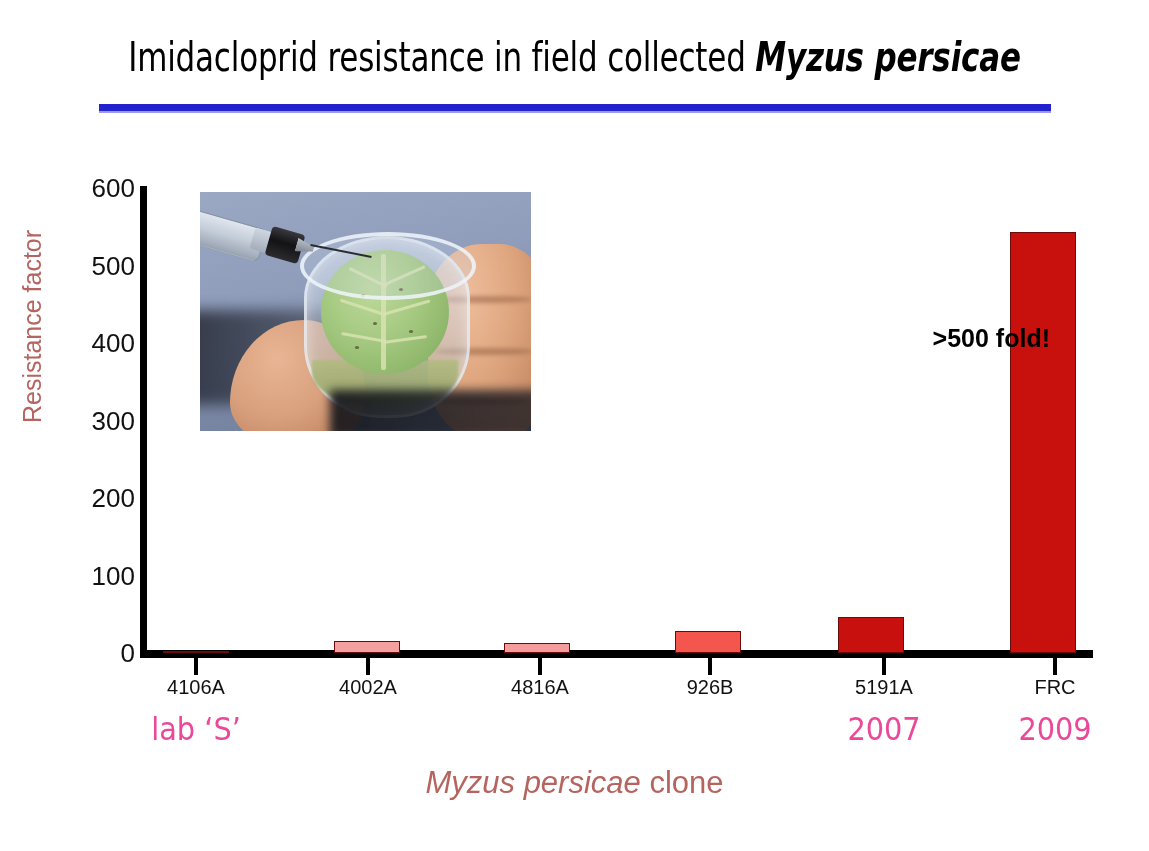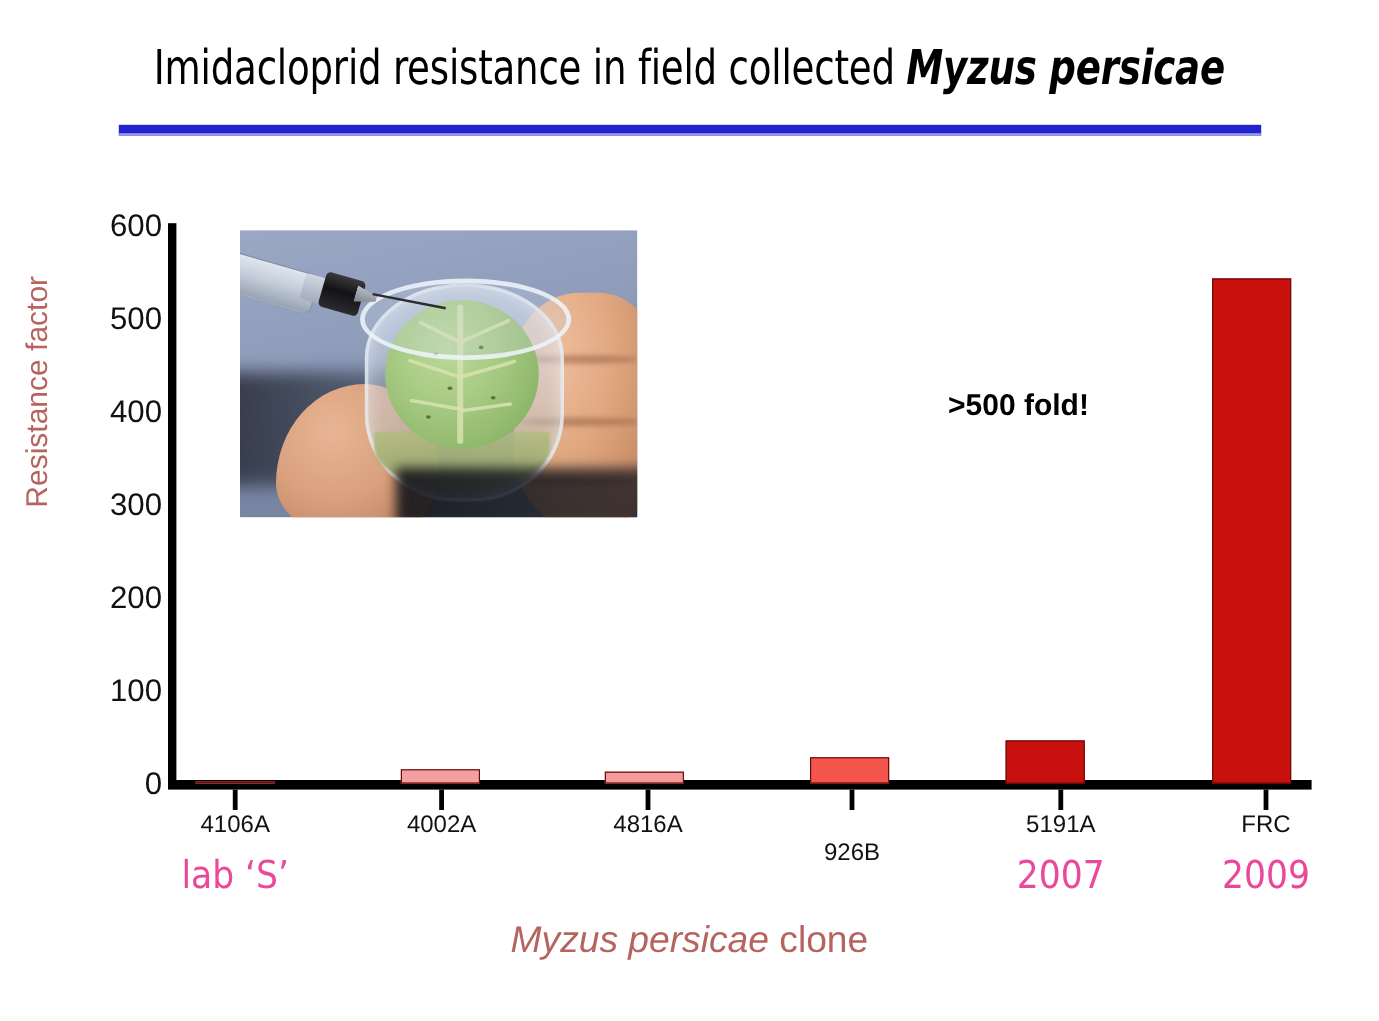--- a/index.html
+++ b/index.html
@@ -162,21 +162,21 @@
     white-space: nowrap;
   }
   #x-axis-title .sci { font-style: italic; }
 
   
   #fold-annotation {
     position: absolute;
     left: 790px;
     top: 324px;
     width: 260px;
-    text-align: left;
+    text-align: right;
     font-size: 25px;
     font-weight: 700;
     color: #000000;
     font-family: "Liberation Sans", sans-serif;
     white-space: nowrap;
   }
 
   
   #bioassay-photo {
     position: absolute;
@@ -417,20 +417,20 @@
     <span class="sci">Myzus persicae</span><span> clone</span>
   </div>
 <div class="x-tick-mark" style="left: 194px;"></div>
     <div class="x-cat-label" style="left: 106px;">4106A</div>
     <div class="x-year-label" style="left: 106px;">lab ‘S’</div>
     <div class="x-tick-mark" style="left: 366px;"></div>
     <div class="x-cat-label" style="left: 278px;">4002A</div>
     <div class="x-tick-mark" style="left: 538px;"></div>
     <div class="x-cat-label" style="left: 450px;">4816A</div>
     <div class="x-tick-mark" style="left: 708px;"></div>
-    <div class="x-cat-label" style="left: 620px; margin-top: 24px;">926B</div>
+    <div class="x-cat-label" style="left: 620px;">926B</div>
     <div class="x-tick-mark" style="left: 882px;"></div>
     <div class="x-cat-label" style="left: 794px;">5191A</div>
     <div class="x-year-label" style="left: 794px; text-align: center;">2007</div>
     <div class="x-tick-mark" style="left: 1053px;"></div>
     <div class="x-cat-label" style="left: 965px;">FRC</div>
     <div class="x-year-label" style="left: 965px;">2009</div>
   </div>
 
 </body></html>

